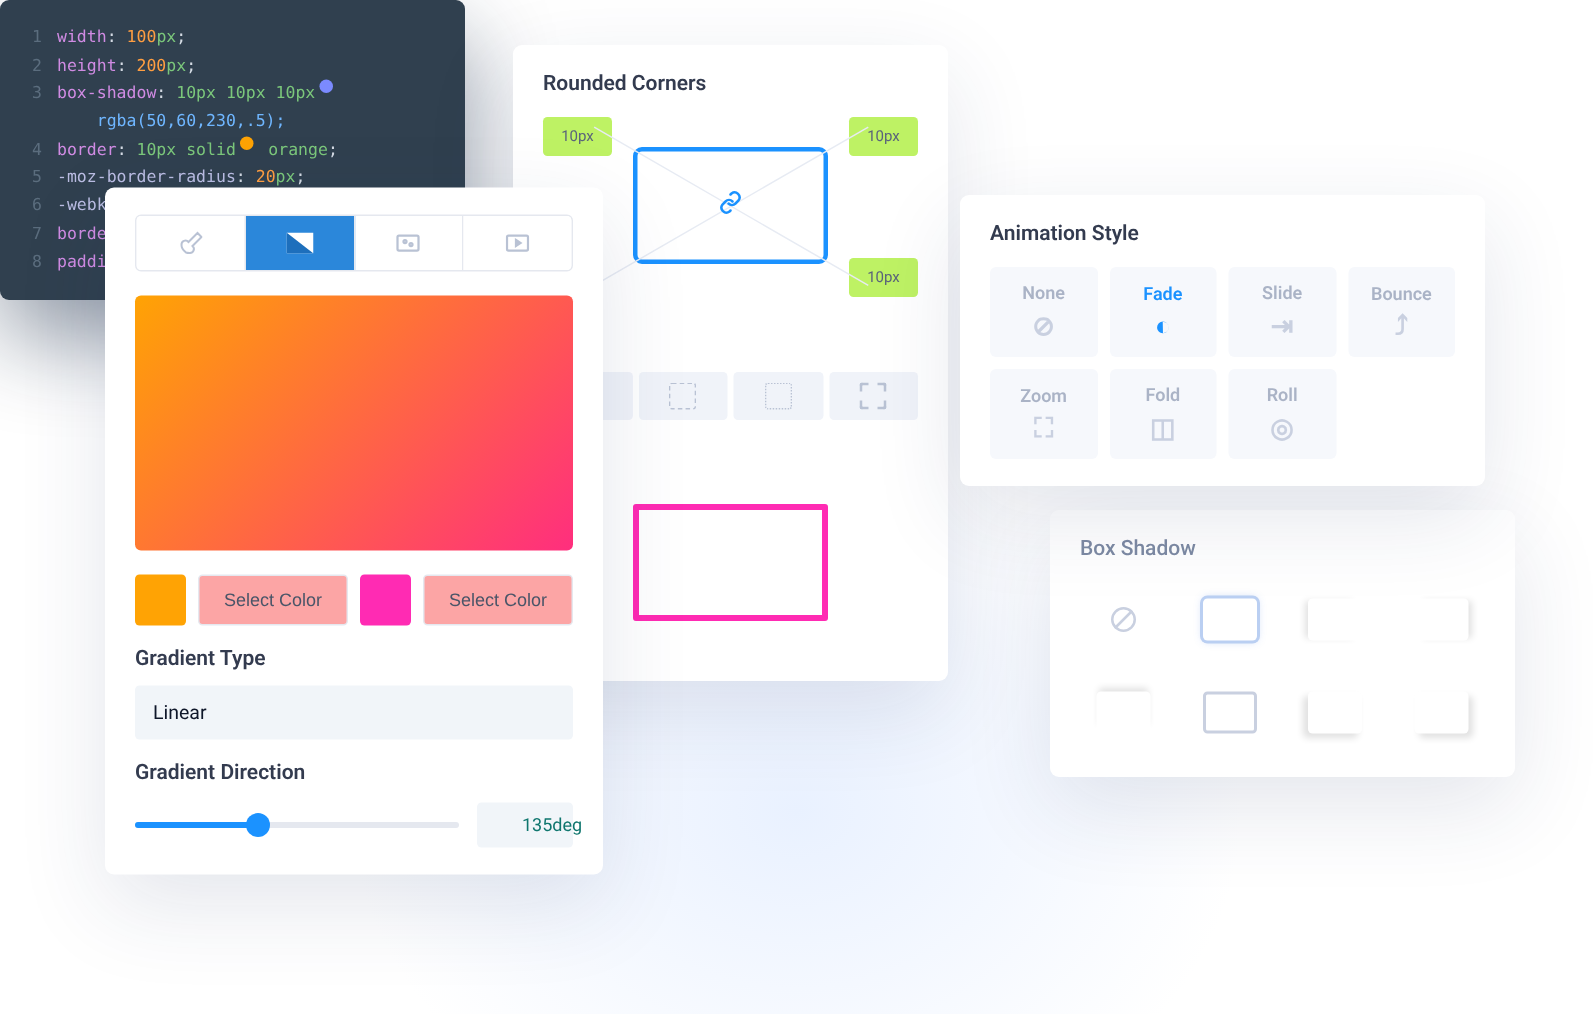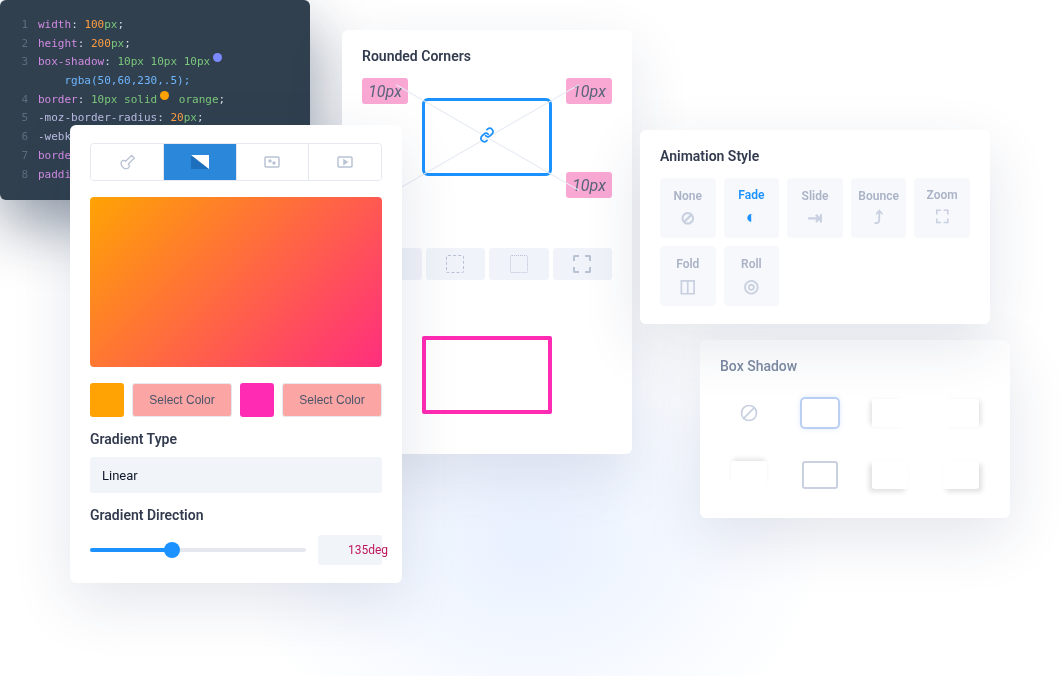--- a/index.html
+++ b/index.html
@@ -43,50 +43,50 @@
   .swatch.orange { background:#ffa304;}
   .swatch.pink { background:#ff2bb3;}
   .sel-color { flex:1; height:34px; border:1px solid #e5e8ef; border-radius:3px; font-size:12px; color:#4a5568; background:#fca5a5; cursor:pointer;}
   .sub-label { font-size:14px; font-weight:600; color:#333b4f; margin: 14px 0 10px;}
   .dropdown { width:100%; height:36px; background:#f1f5f9; border:none; border-radius:3px; padding:0 12px; font-size:13px; color:#0f172a;}
   .slider-row { display:flex; align-items:center; gap:12px; margin-top:12px;}
   .slider { flex:1; position:relative; height:28px; display:flex; align-items:center;}
   .slider-track { width:100%; height:4px; background:#e5e8ef; border-radius:2px;}
   .slider-fill { position:absolute; left:0; top:12px; height:4px; background:#1b92ff; border-radius:2px; width:38%;}
   .slider-thumb { position:absolute; left:38%; top:6px; width:16px; height:16px; background:#1b92ff; border-radius:50%; margin-left:-8px;}
-  .slider-val { width:64px; height:30px; background:#f1f5f9; border-radius:3px; font-size:12px; color:#be185d; display:flex; align-items:center; justify-content:center;padding-left:36px;}
+  .slider-val { width:64px; height:30px; background:#f1f5f9; border-radius:3px; font-size:12px; color:#0f766e; display:flex; align-items:center; justify-content:center;padding-left:36px;}
 
   
   .rc-panel { top: 30px; left: 342px; width: 290px; padding:18px 20px 40px; z-index:1; }
   .rc-preview { position:relative; width:130px; height:78px; border:3px solid #1b92ff; border-radius:6px; margin:10px auto 14px; display:flex; align-items:center; justify-content:center;}
   .rc-preview::before, .rc-preview::after {
     content:''; position:absolute; background:#e7ebf3; height:1px; width:170%;
   }
   .rc-preview::before { transform: rotate(30deg);}
   .rc-preview::after { transform: rotate(-30deg);}
   .rc-link { position:relative; color:#1b92ff; font-size:16px; z-index:1; background:none;}
-  .rc-val { position:absolute; width:46px; height:26px; background:#f9a8d4; border-radius:3px; font-size:16px; color:#5a647a; display:flex; align-items:center; justify-content:center;font-style:italic;}
+  .rc-val { position:absolute; width:46px; height:26px; background:#bef264; border-radius:3px; font-size:10px; color:#5a647a; display:flex; align-items:center; justify-content:center;}
   .rc-grid { position:relative; height:120px; margin-bottom:10px;}
   .rc-tl { top:0; left:0;}
   .rc-tr { top:0; right:0;}
   .rc-br { bottom:0; right:0;}
   .border-styles { display:flex; gap:4px; margin-top:50px; }
   .bs-btn { flex:1; height:32px; background:#f0f3f9; border-radius:3px; display:flex; align-items:center; justify-content:center; cursor:pointer;}
   .bs-ico { width:18px; height:18px; border:2px solid #b9c2d4; border-radius:2px;}
   .bs-btn:nth-child(2) .bs-ico { border-style:dashed; border-width:1px;}
   .bs-btn:nth-child(3) .bs-ico { border-style:dotted; border-width:1px;}
   .bs-btn:nth-child(4) .bs-ico { border-style:dashed; border-width:2px;}
 
   .pink-border-preview {
     width:130px; height:78px; border:4px solid #ff2bb3; border-radius:2px; margin:56px auto 0;
   }
 
   
   .anim-panel { top:130px; left:640px; width:350px; z-index:4;}
-  .anim-grid { display:grid; grid-template-columns: repeat(5,1fr); gap:8px;}
+  .anim-grid { display:grid; grid-template-columns: repeat(4,1fr); gap:8px;}
   .anim-btn { height:60px; background:#f6f8fc; border-radius:4px; display:flex; flex-direction:column; align-items:center; justify-content:center; gap:4px; cursor:pointer; font-size:12px; color:#aab3c6; font-weight:600;}
   .anim-btn.active { color:#1b92ff; }
   .anim-ico { font-size:18px; color:#c9d0e0;}
   .anim-btn.active .anim-ico { color:#1b92ff;}
 
   
   .bs-panel { top:340px; left:700px; width:310px; z-index:2;}
   .bs-panel h3 { color:#7d8aa3; font-weight:500;}
   .bs-grid { display:grid; grid-template-columns:repeat(4,1fr); gap:12px;}
   .bs-cell { height:50px; border-radius:4px; display:flex; align-items:center; justify-content:center; cursor:pointer;}

